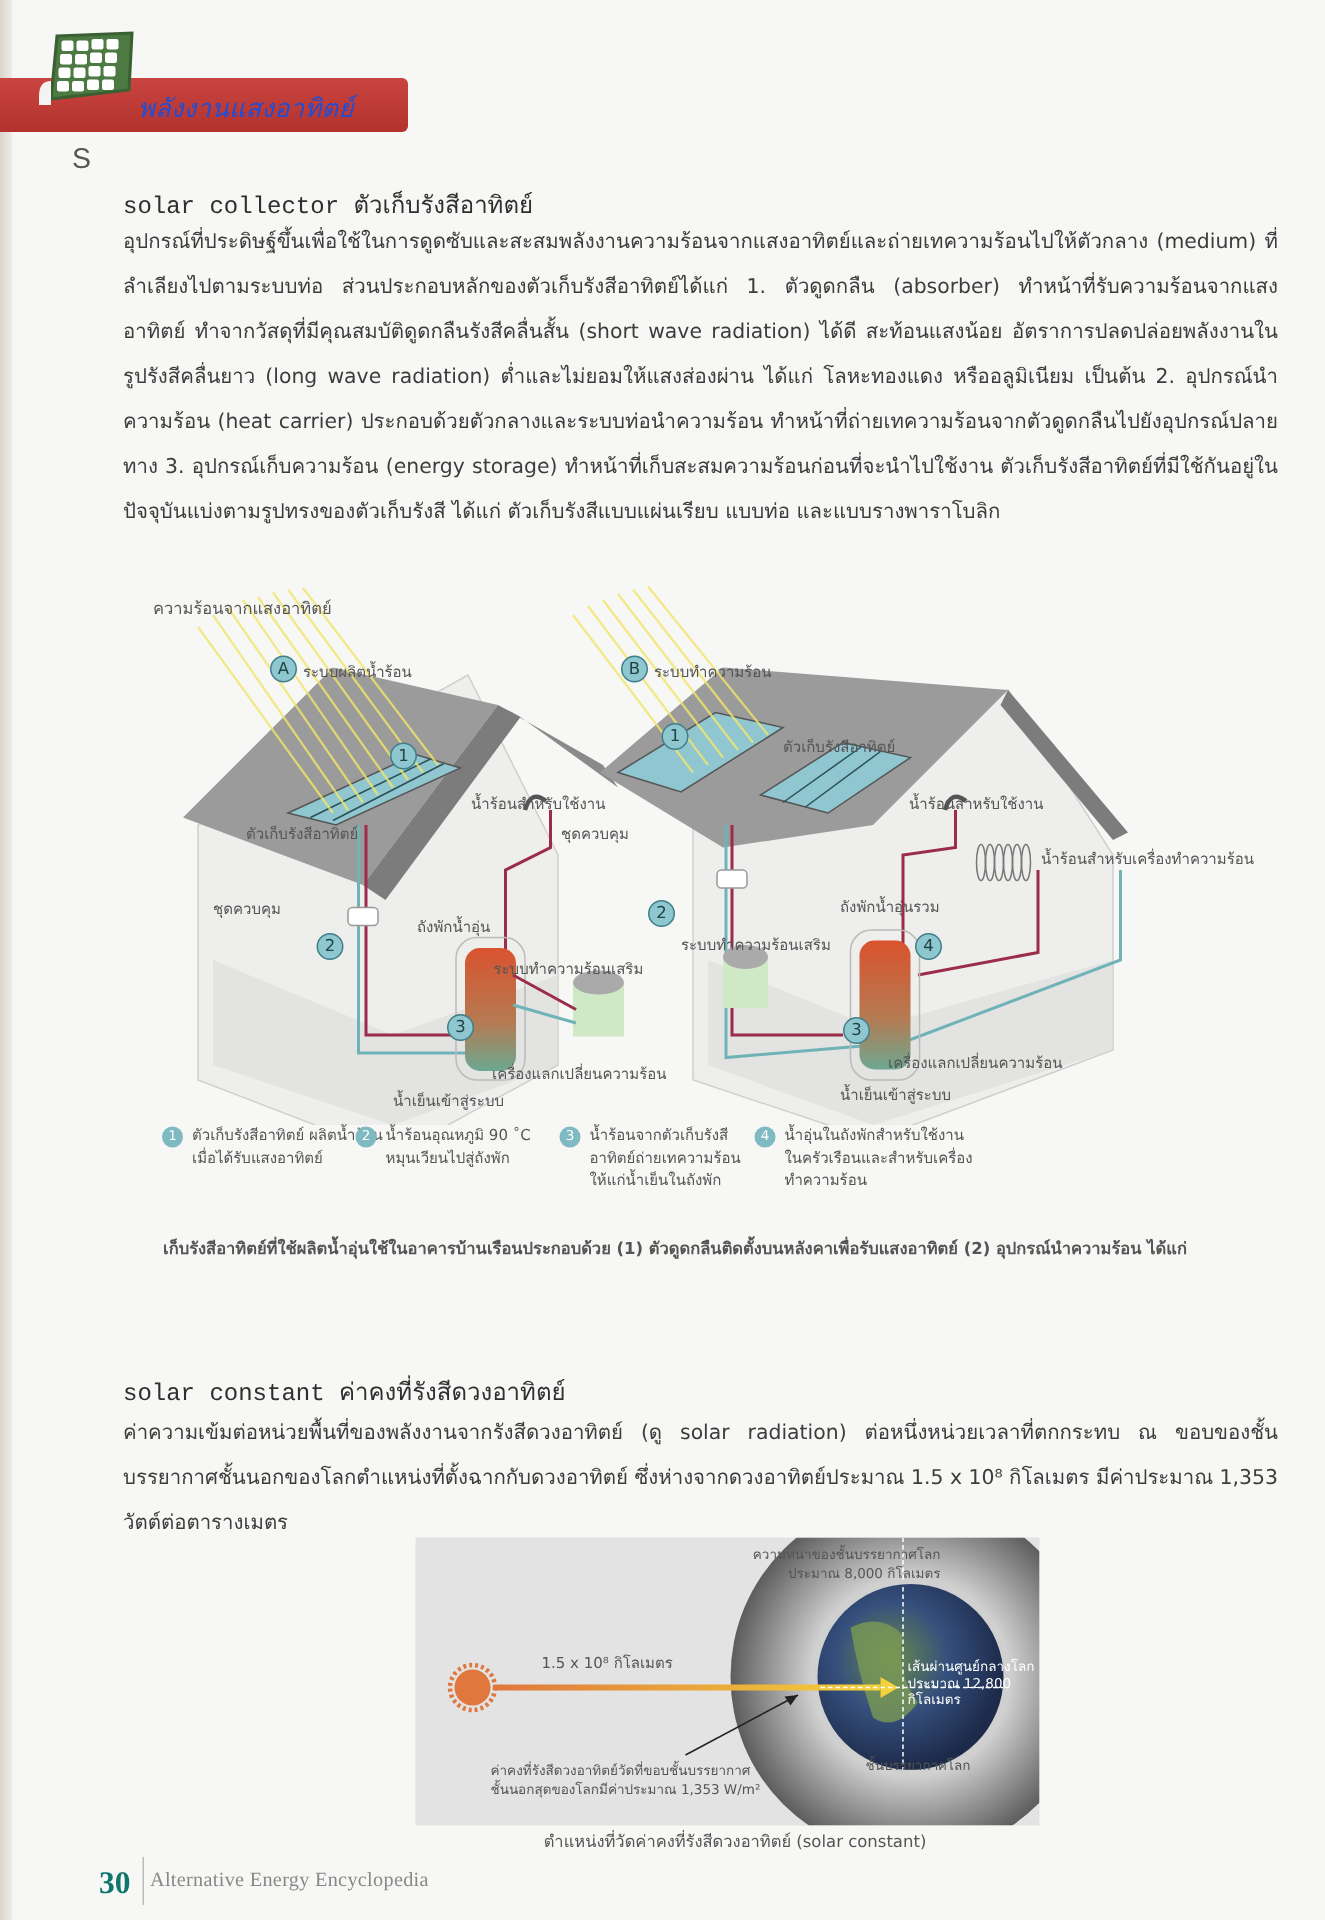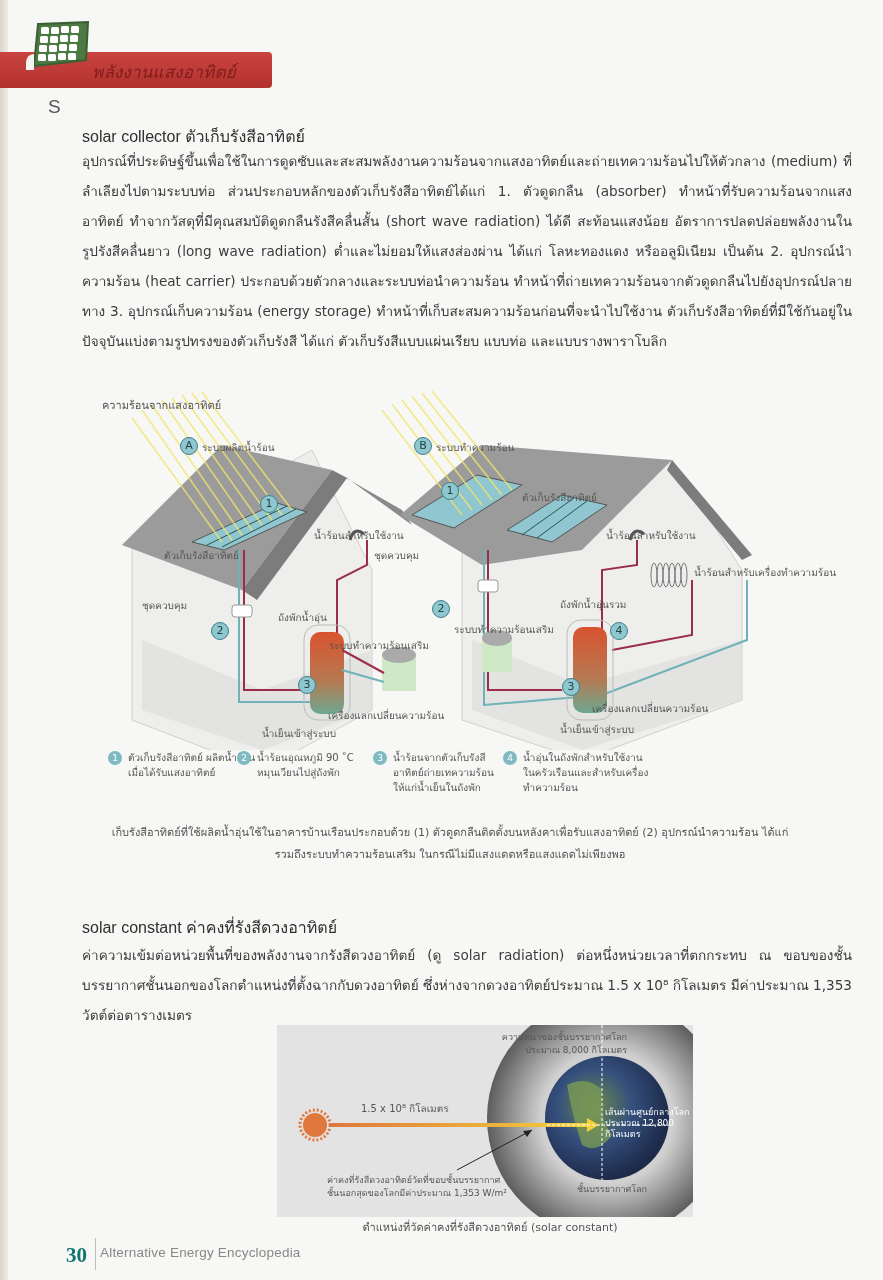--- a/index.html
+++ b/index.html
@@ -4,45 +4,45 @@
 <style>
   * { box-sizing: border-box; margin: 0; padding: 0; }
   html, body { width: 883px; height: 1280px; background: #f7f7f5; overflow: hidden; }
   body { position: relative; font-family: "DejaVu Sans", sans-serif; color: #3a3a3a; }
 
   .page-edge { position: absolute; left: 0; top: 0; width: 8px; height: 1280px; background: linear-gradient(90deg,#d9d4cc,#efece6); }
 
   
   .banner { position: absolute; left: 0; top: 52px; width: 272px; height: 36px; background: linear-gradient(180deg,#c9443f,#b3322e); border-radius: 0 4px 4px 0; }
   .banner-left { position: absolute; left: 0; top: 52px; width: 28px; height: 36px; background: #8f2a26; }
-  .banner-title { position: absolute; left: 92px; top: 58px; font-size: 17px; font-style: italic; color: #7f1d1d; letter-spacing: 0.2px; }
+  .banner-title { position: absolute; left: 92px; top: 58px; font-size: 17px; font-style: italic; color: #1d4ed8; letter-spacing: 0.2px; }
   .panel-icon { position: absolute; left: 24px; top: 20px; width: 68px; height: 52px; }
   .section-letter { position: absolute; left: 48px; top: 96px; font-size: 19px; color: #555; font-family: "Liberation Sans", sans-serif; }
 
   
-  .h2 { position: absolute; left: 82px; font-size: 16px; color: #2f2f2f; font-family: Liberation Sans, sans-serif; }
+  .h2 { position: absolute; left: 82px; font-size: 16px; color: #2f2f2f; font-family: Liberation Mono, monospace; }
   .para { position: absolute; left: 82px; width: 770px; font-size: 13.6px; line-height: 30px; color: #3c3c3c; text-align: justify; text-align-last: left; }
 
   
   .diagram { position: absolute; left: 82px; top: 390px; width: 780px; height: 430px; }
   .diagram svg { position: absolute; left: 0; top: 0; }
   .dlabel { position: absolute; font-size: 10px; color: #555; white-space: nowrap; }
   .badge { position: absolute; width: 18px; height: 18px; border-radius: 50%; background: #8ec7cf; border: 1px solid #3f7f88; font-size: 11px; color: #244; text-align: center; line-height: 16px; }
   .legend-item { position: absolute; top: 750px; width: 160px; font-size: 10px; line-height: 15px; color: #555; padding-left: 20px; }
   .legend-item .lbadge { position: absolute; left: 0; top: 1px; width: 14px; height: 14px; border-radius: 50%; background: #7fb9c2; color: #fff; font-size: 9px; line-height: 14px; text-align: center; }
 
-  .caption { position: absolute; left: 100px; width: 700px; top: 822px; font-size: 11px; line-height: 22px; color: #555; text-align: center; }
+  .caption { position: absolute; left: 100px; width: 700px; top: 822px; font-size: 11px; line-height: 22px; color: #555; text-align: center; font-weight: bold; }
 
   
   .sc-fig { position: absolute; left: 277px; top: 1025px; width: 416px; height: 192px; background: #e3e3e3; overflow: hidden; }
   .sc-caption { position: absolute; left: 290px; top: 1218px; width: 400px; font-size: 11px; color: #555; text-align: center; }
 
   .footer-num { position: absolute; left: 66px; top: 1243px; font-size: 21px; font-weight: bold; color: #0f766e; font-family: Liberation Serif, serif; }
   .footer-div { position: absolute; left: 95px; top: 1238px; width: 1px; height: 32px; background: #bbb; }
-  .footer-title { position: absolute; left: 100px; top: 1245px; font-size: 13.5px; color: #888; font-family: Liberation Sans, sans-serif; letter-spacing: 0.2px; }
+  .footer-title { position: absolute; left: 100px; top: 1245px; font-size: 13.5px; color: #888; font-family: Liberation Serif, serif; letter-spacing: 0.2px; }
 </style>
 </head>
 <body>
 
 <div class="page-edge"></div>
 
 <div class="banner-left"></div>
 <div class="banner"></div>
 <svg class="panel-icon" viewBox="0 0 68 52">
   <path d="M14 4 L64 2 L62 40 L10 46 Z" fill="#4d7a43" stroke="#3a5f32" stroke-width="2"></path>
@@ -209,21 +209,20 @@
   <span class="lbadge">3</span>
   <span>น้ำร้อนจากตัวเก็บรังสีอาทิตย์ถ่ายเทความร้อนให้แก่น้ำเย็นในถังพัก</span>
 </div>
 <div class="legend-item" style="left:503px; width:150px;">
   <span class="lbadge">4</span>
   <span>น้ำอุ่นในถังพักสำหรับใช้งานในครัวเรือนและสำหรับเครื่องทำความร้อน</span>
 </div>
 
 <div class="caption">
   <div>เก็บรังสีอาทิตย์ที่ใช้ผลิตน้ำอุ่นใช้ในอาคารบ้านเรือนประกอบด้วย (1) ตัวดูดกลืนติดตั้งบนหลังคาเพื่อรับแสงอาทิตย์ (2) อุปกรณ์นำความร้อน ได้แก่</div>
-  <div>รวมถึงระบบทำความร้อนเสริม ในกรณีไม่มีแสงแดดหรือแสงแดดไม่เพียงพอ</div>
 </div>
 
 <div class="h2" style="top:915px;">solar constant ค่าคงที่รังสีดวงอาทิตย์</div>
 <div class="para" style="top:940px;">ค่าความเข้มต่อหน่วยพื้นที่ของพลังงานจากรังสีดวงอาทิตย์ (ดู solar radiation) ต่อหนึ่งหน่วยเวลาที่ตกกระทบ ณ ขอบของชั้นบรรยากาศชั้นนอกของโลกตำแหน่งที่ตั้งฉากกับดวงอาทิตย์ ซึ่งห่างจากดวงอาทิตย์ประมาณ 1.5 x 10⁸ กิโลเมตร มีค่าประมาณ 1,353 วัตต์ต่อตารางเมตร</div>
 
 <div class="sc-fig">
   <svg width="416" height="192" viewBox="0 0 416 192">
     <defs>
       <radialGradient id="atm" cx="0.5" cy="0.5" r="0.5">
         <stop offset="0.55" stop-color="#d0d0d0"></stop>
@@ -252,21 +251,21 @@
 
     <line x1="325" y1="0" x2="325" y2="30" stroke="#fff" stroke-dasharray="3 2"></line>
     <line x1="325" y1="33" x2="325" y2="155" stroke="#fff" stroke-dasharray="3 2"></line>
     <line x1="270" y1="100" x2="392" y2="100" stroke="#fff" stroke-dasharray="3 2"></line>
     <line x1="180" y1="145" x2="255" y2="105" stroke="#222"></line>
     <polygon points="255,105 246,106 250,112" fill="#222"></polygon>
   </svg>
   <div class="dlabel" style="left:84px; top:76px; font-size:10px;">1.5 x 10⁸ กิโลเมตร</div>
   <div class="dlabel" style="left:210px; top:6px; width:140px; white-space:normal; text-align:right; font-size:9px; line-height:13px;">ความหนาของชั้นบรรยากาศโลก ประมาณ 8,000 กิโลเมตร</div>
   <div class="dlabel" style="left:328px; top:82px; width:86px; white-space:normal; color:#fff; font-size:9px; line-height:11px;">เส้นผ่านศูนย์กลางโลก ประมาณ 12,800 กิโลเมตร</div>
-  <div class="dlabel" style="left:300px; top:145px; font-size:9px;margin-top:12px;">ชั้นบรรยากาศโลก</div>
+  <div class="dlabel" style="left:300px; top:145px; font-size:9px;">ชั้นบรรยากาศโลก</div>
   <div class="dlabel" style="left:50px; top:148px; font-size:9px;">ค่าคงที่รังสีดวงอาทิตย์วัดที่ขอบชั้นบรรยากาศ</div>
   <div class="dlabel" style="left:50px; top:161px; font-size:9px;">ชั้นนอกสุดของโลกมีค่าประมาณ 1,353 W/m²</div>
 </div>
 <div class="sc-caption">ตำแหน่งที่วัดค่าคงที่รังสีดวงอาทิตย์ (solar constant)</div>
 
 <div class="footer-num">30</div>
 <div class="footer-div"></div>
 <div class="footer-title">Alternative Energy Encyclopedia</div>
 
 </body></html>

